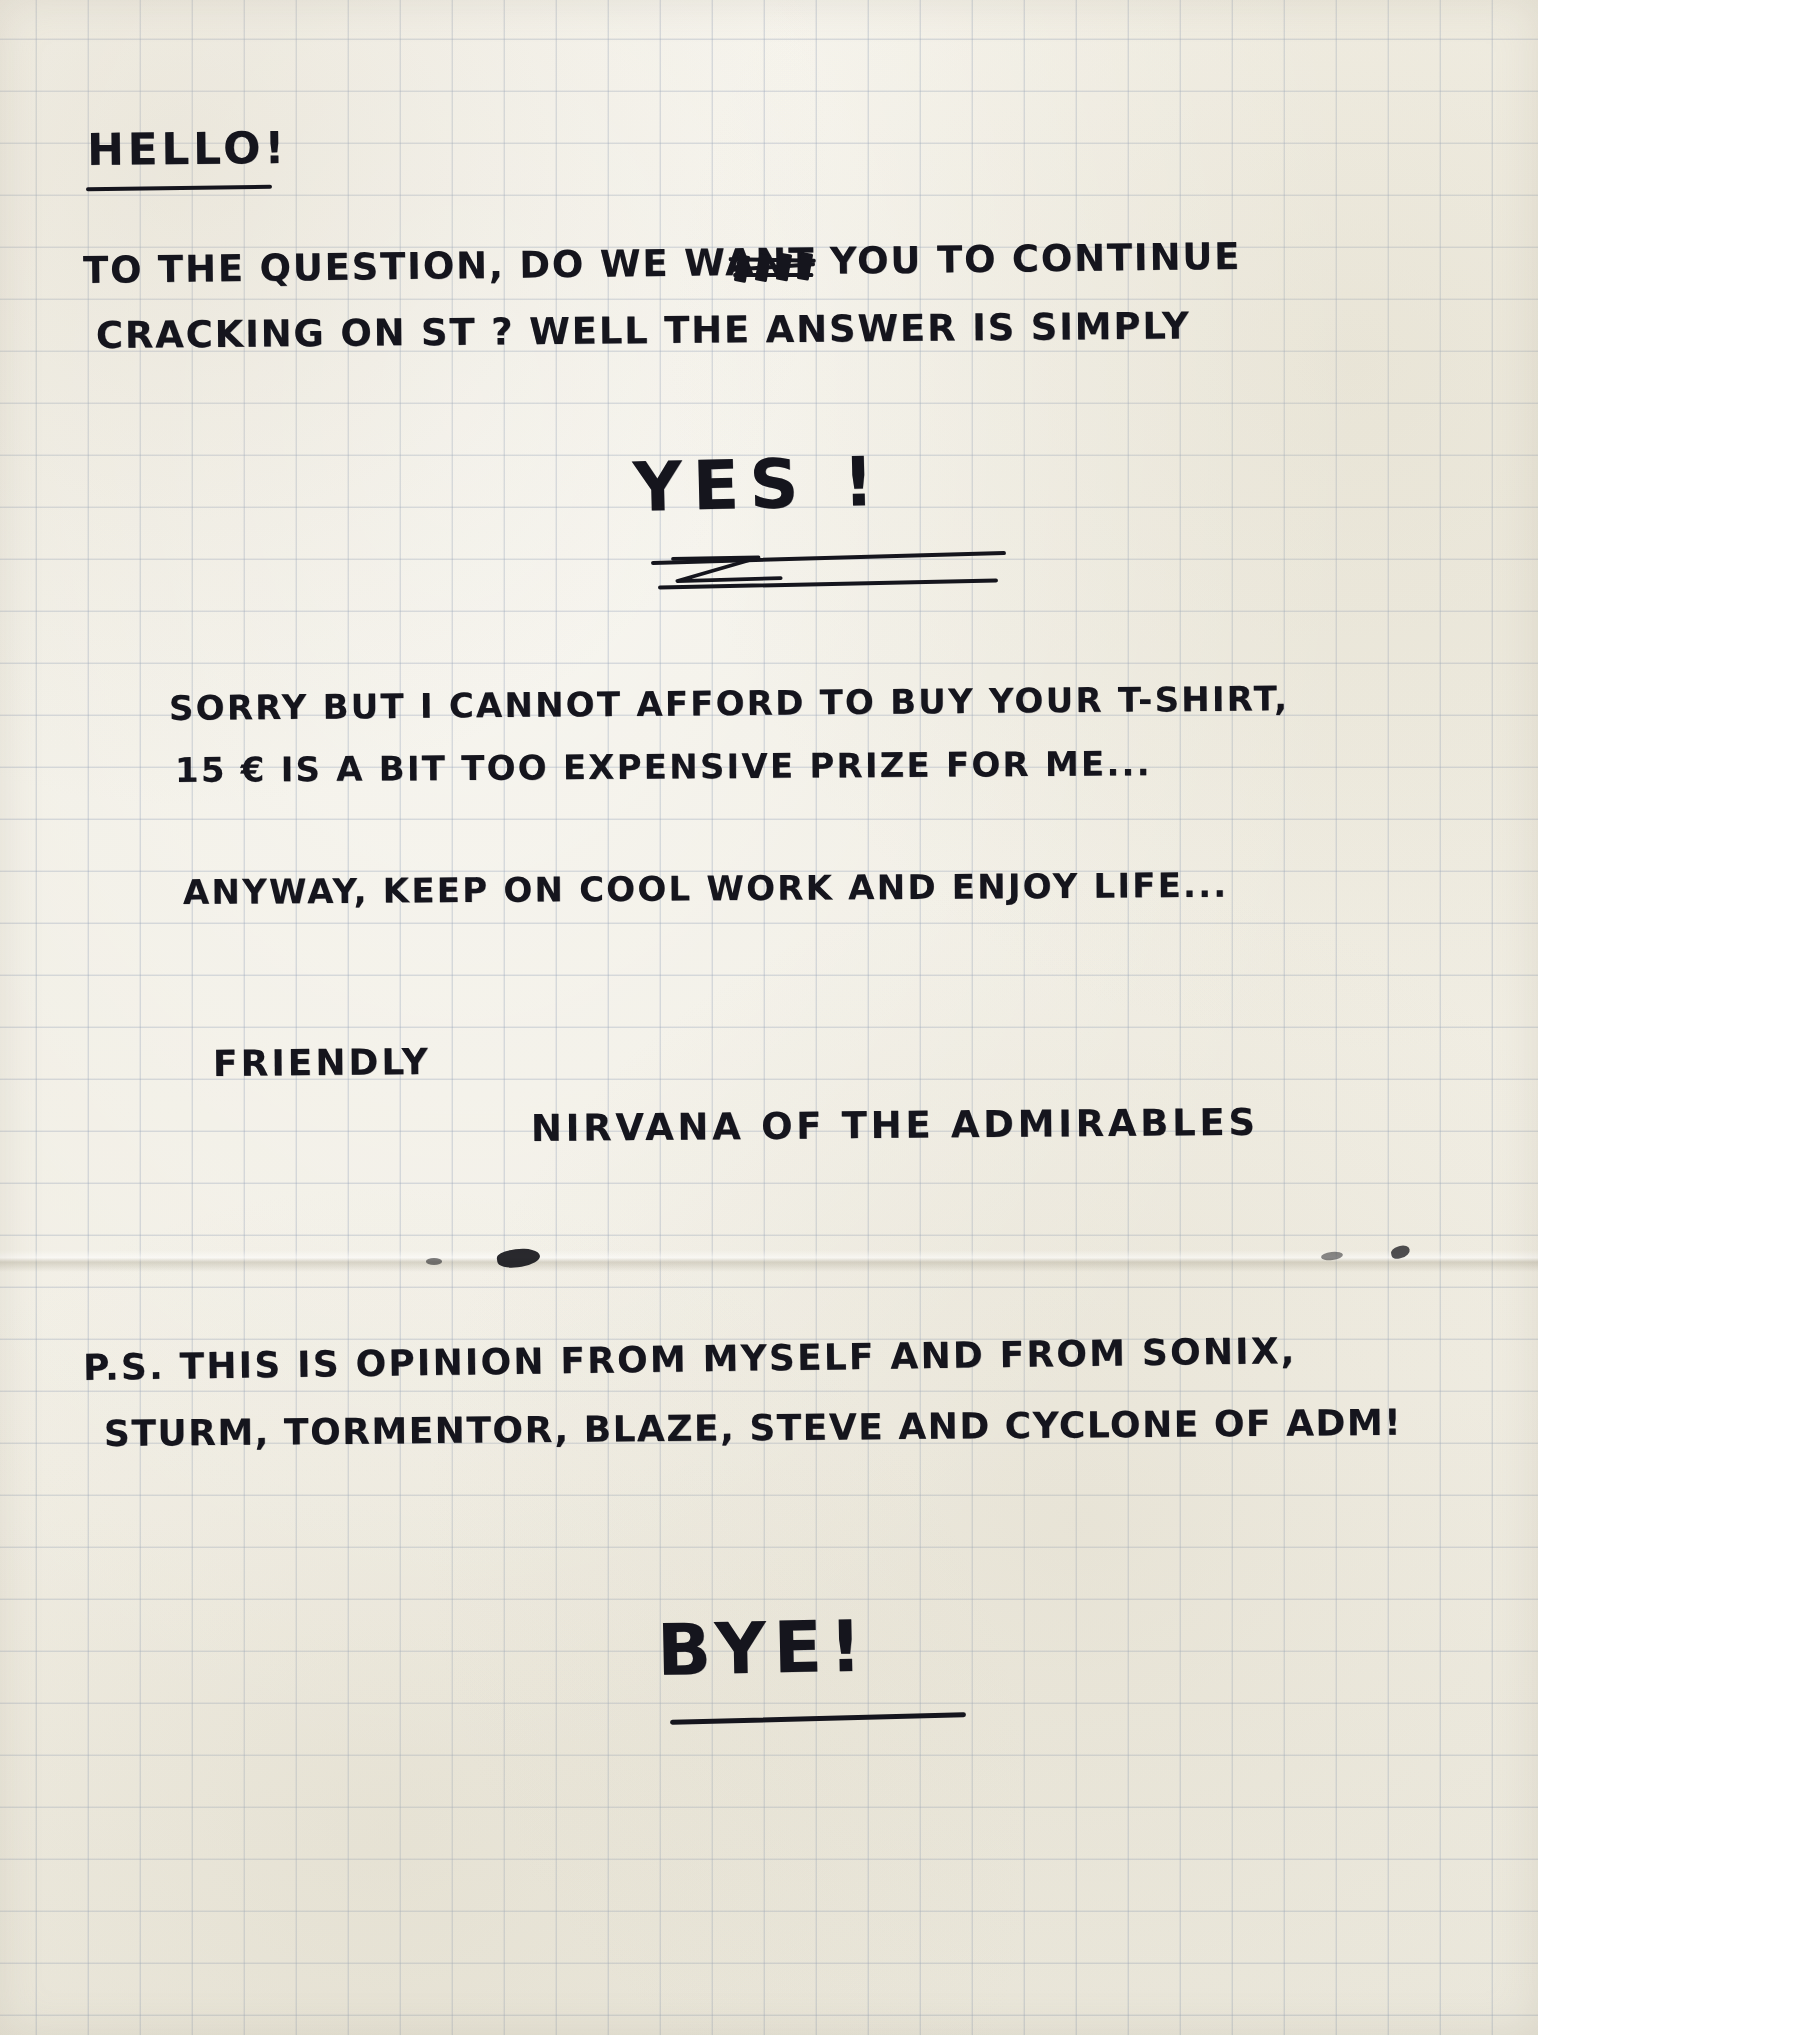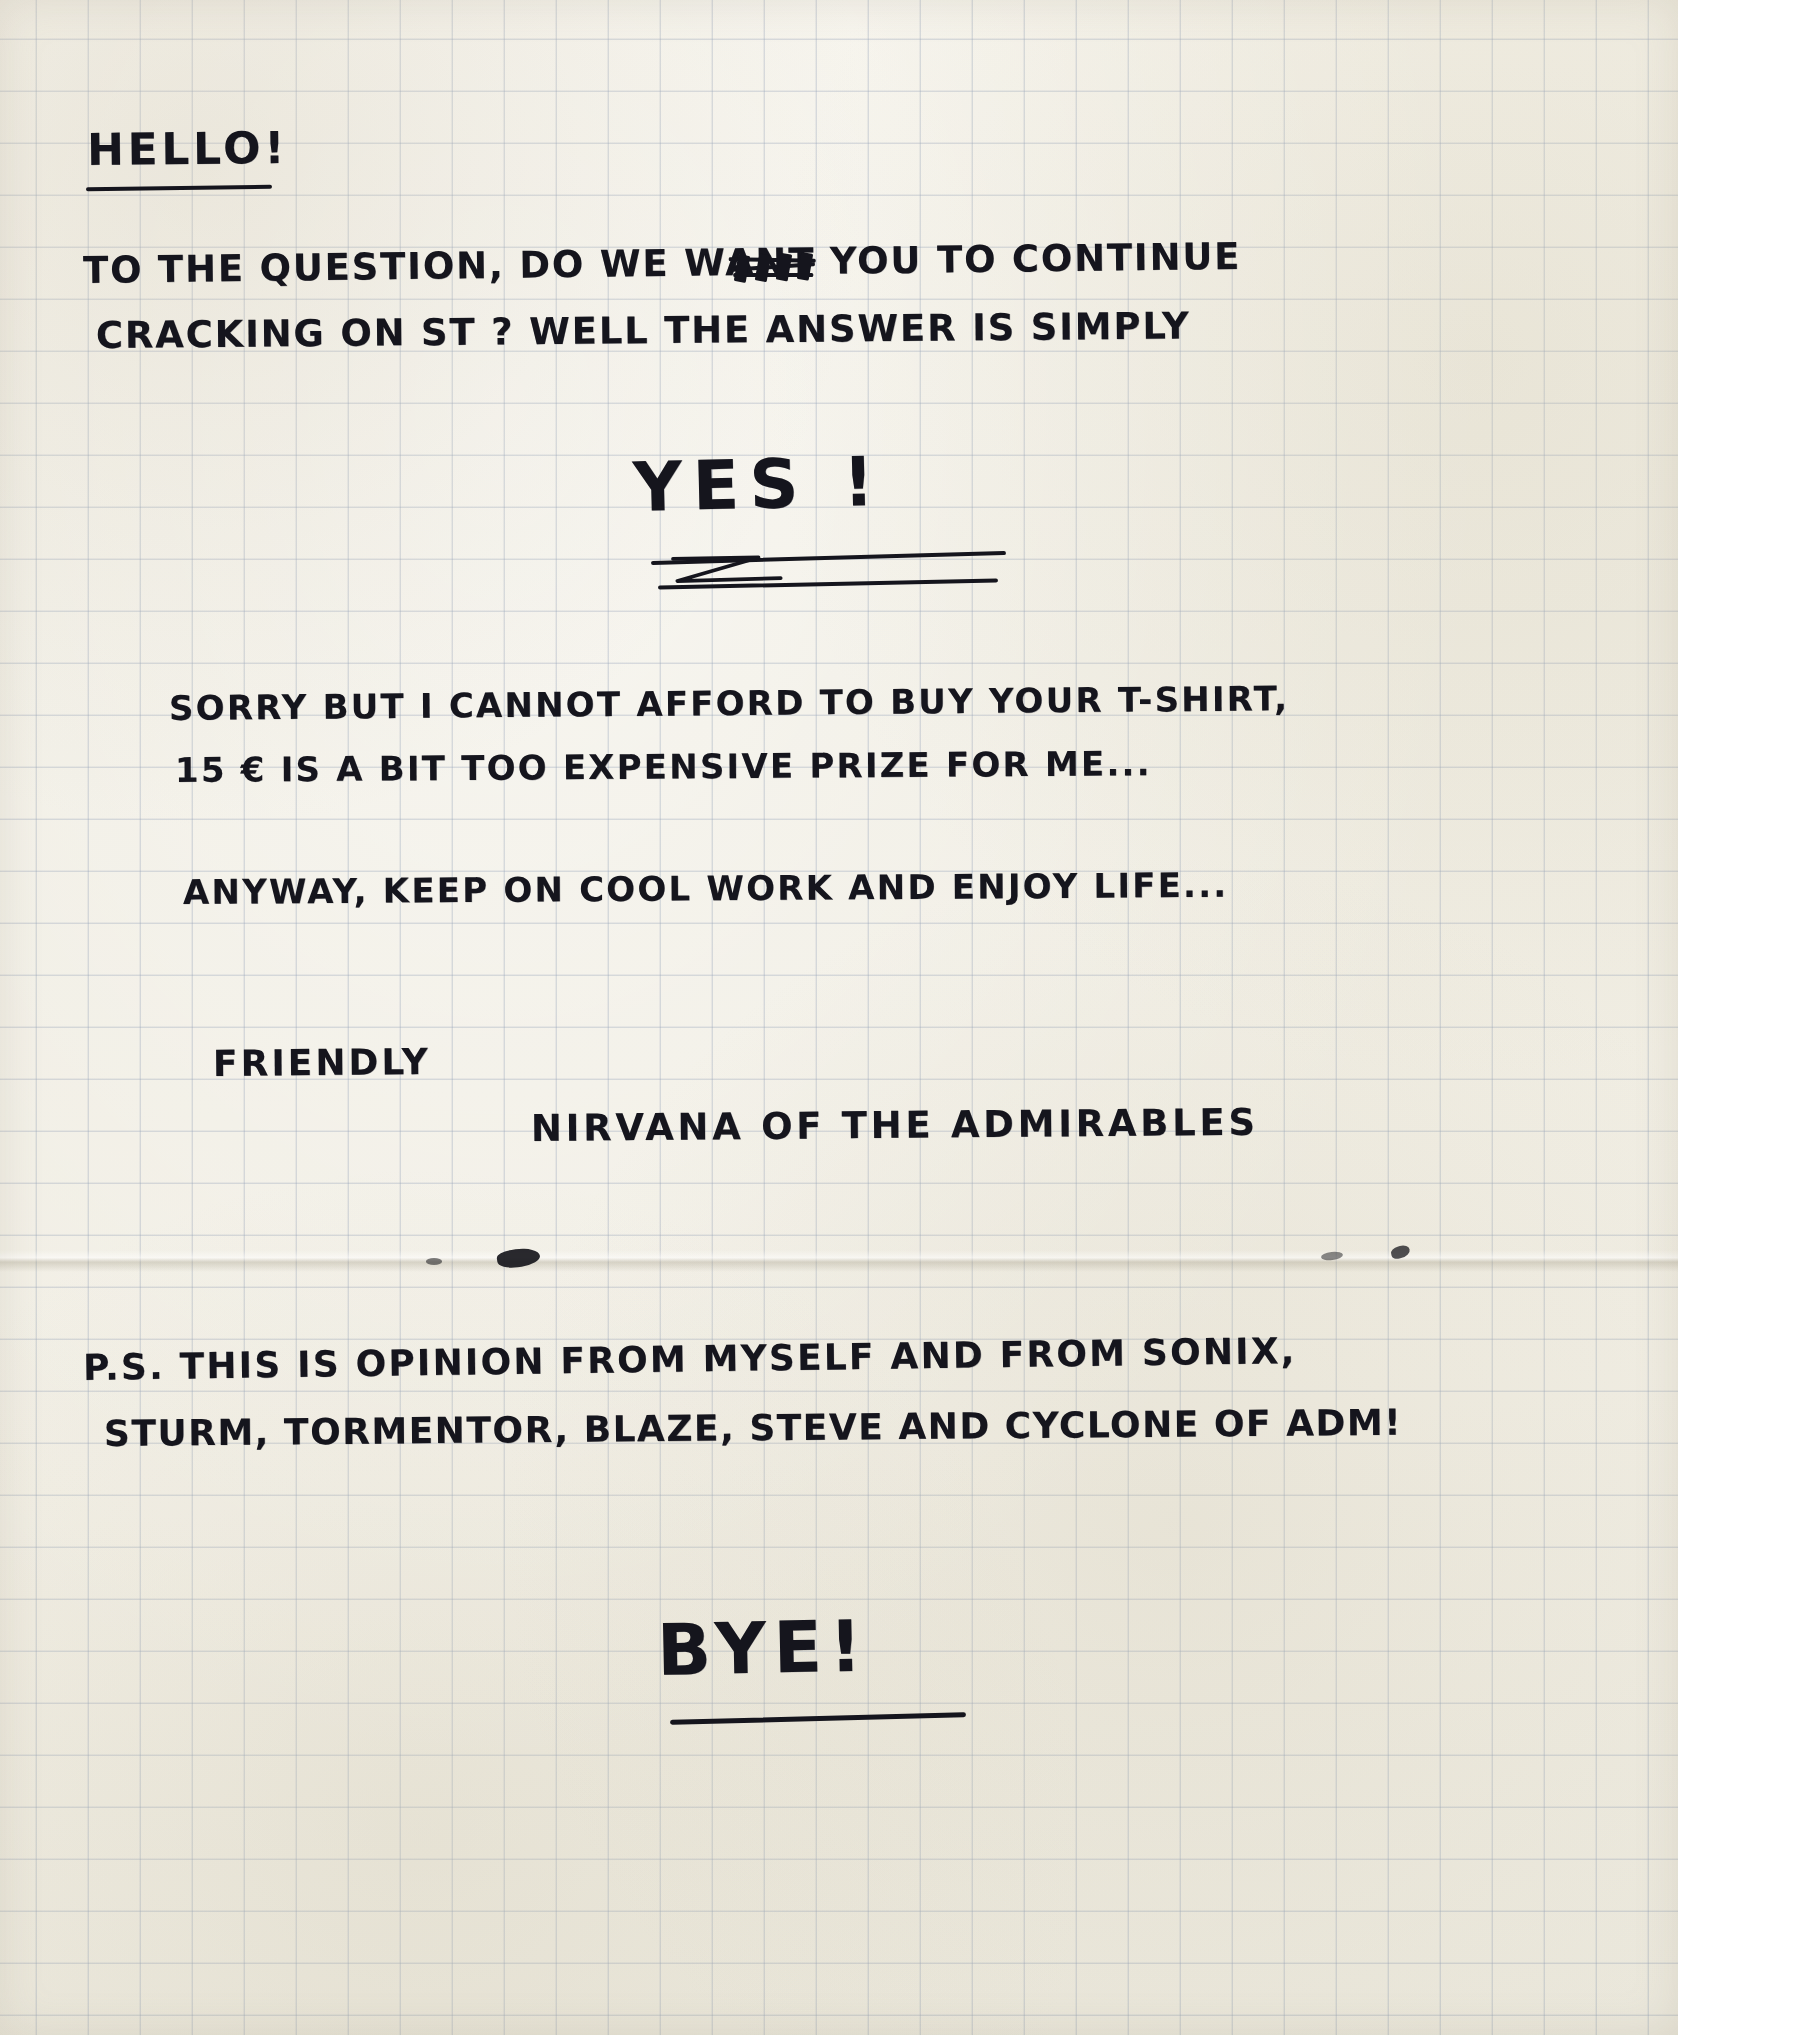--- a/index.html
+++ b/index.html
@@ -10,26 +10,27 @@
   body {
     width: 1810px;
     height: 2035px;
     overflow: hidden;
     font-family: "DejaVu Sans", sans-serif;
   }
 
   
   #paper {
     position: relative;
-    width: 1678px;
+    width: 1526px;
     height: 2035px;
     background:
       radial-gradient(ellipse at 30% 20%, rgba(255,255,255,0.55) 0%, rgba(255,255,255,0) 60%),
       linear-gradient(175deg, #f3f0e6 0%, #efece1 35%, #f1eee4 70%, #eae7db 100%);
     overflow: hidden;
+    padding-left: 12px;
   }
 
   
   #grid {
     position: absolute;
     inset: 0;
     background-image:
       linear-gradient(to right, rgba(120,140,170,0.42) 1.2px, rgba(0,0,0,0) 1.2px),
       linear-gradient(to bottom, rgba(120,140,170,0.42) 1.2px, rgba(0,0,0,0) 1.2px);
     background-size: 52px 52px;

